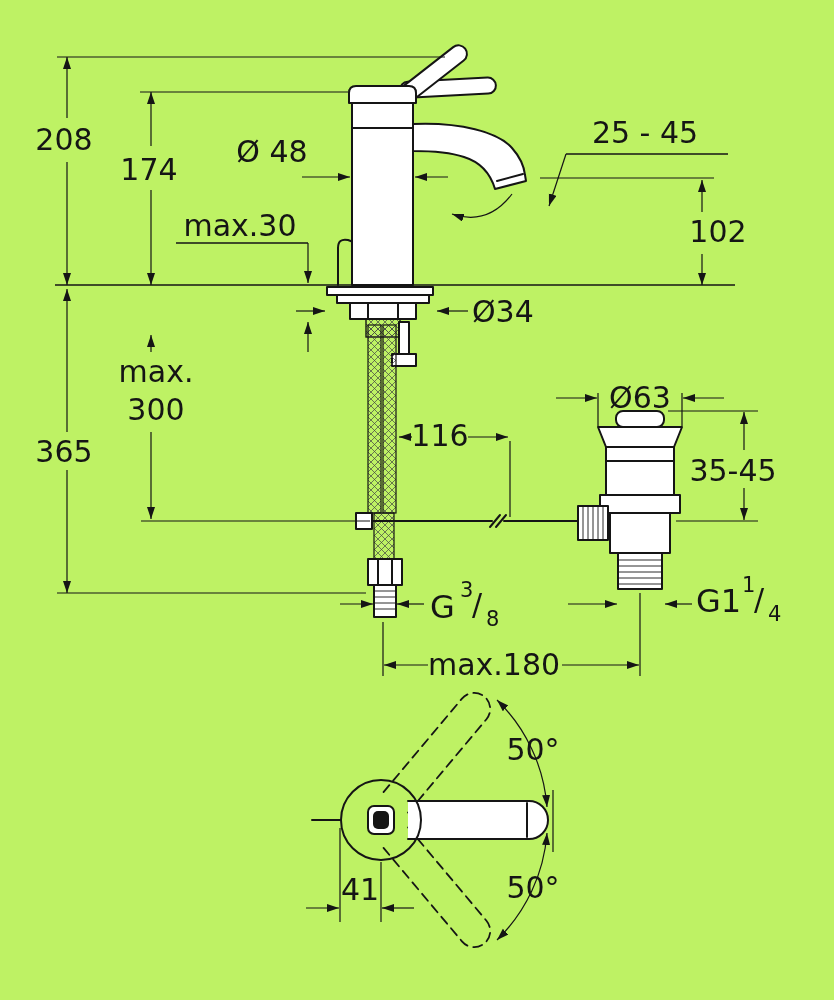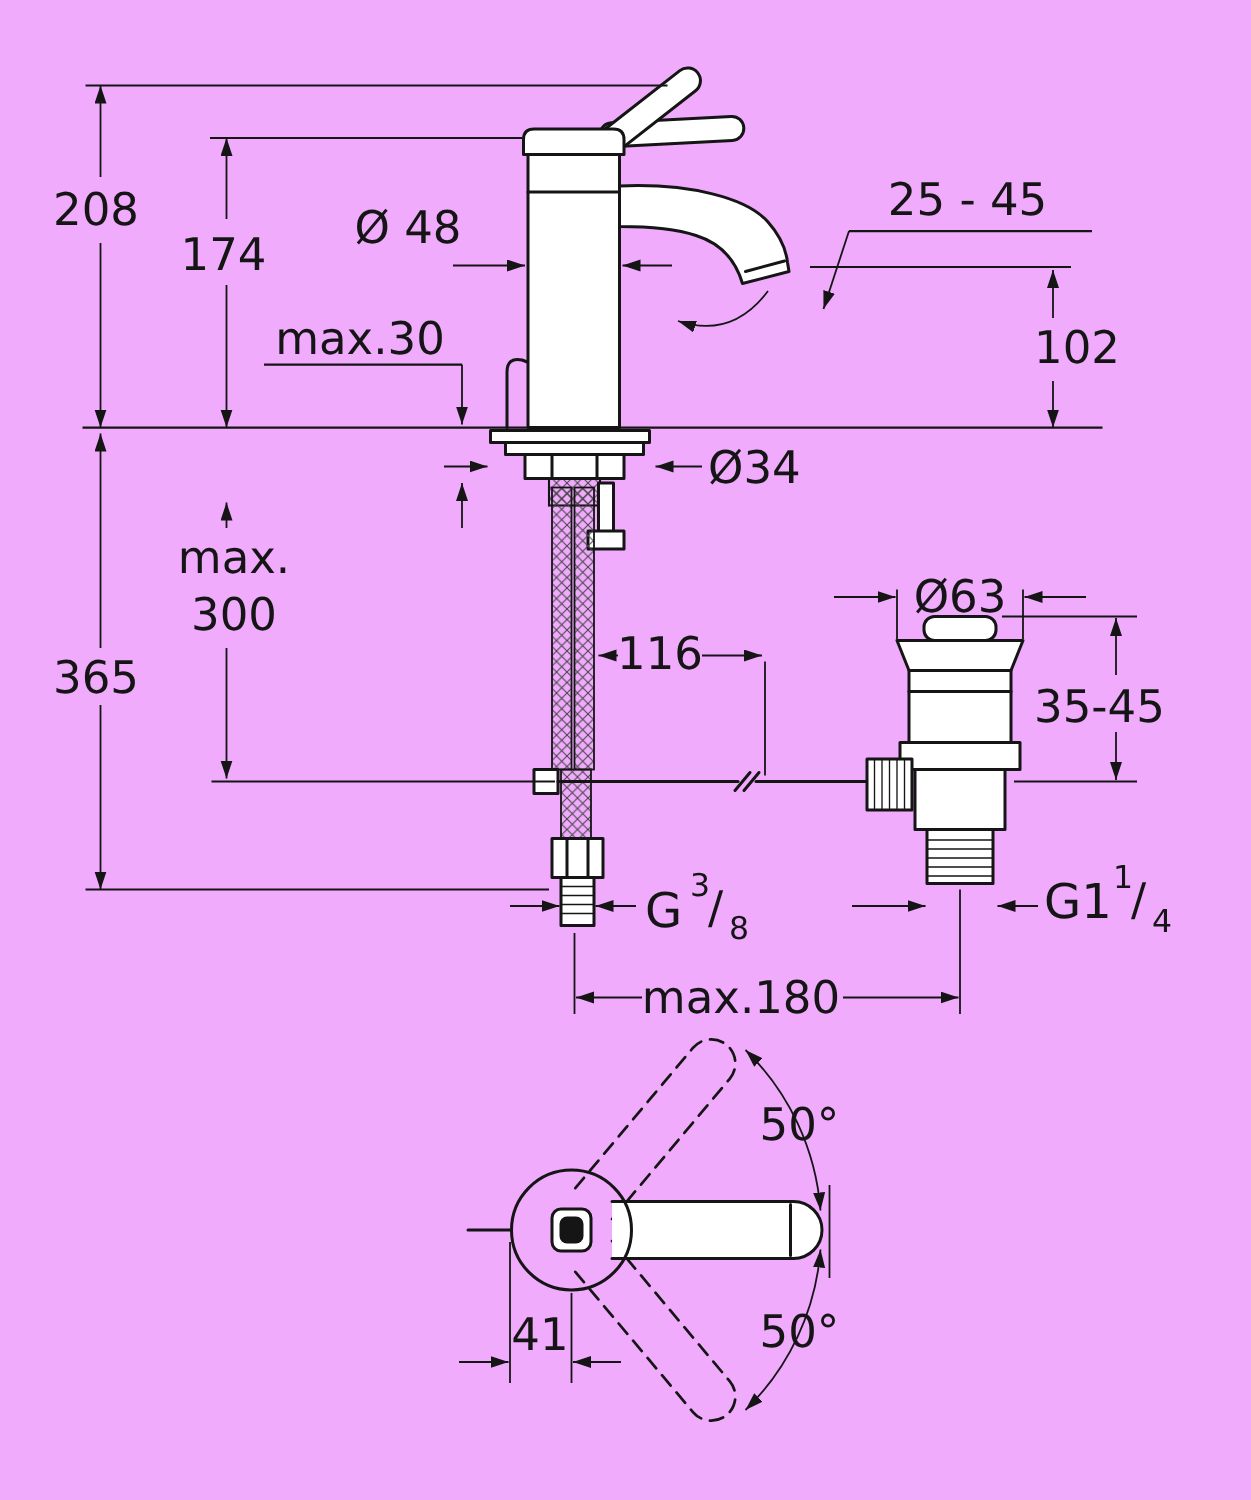--- a/index.html
+++ b/index.html
@@ -1,16 +1,16 @@
 <!DOCTYPE html>
 <html><head>
 <meta charset="utf-8">
 <style>
   html,body{margin:0;padding:0;background:#ffffff;}
-  .stage{width:834px;height:1000px;background:#f0abfc;position:relative;overflow:hidden;}
+  .stage{width:834px;height:1000px;background:#bef264;position:relative;overflow:hidden;}
   svg text{font-family:"DejaVu Sans",sans-serif;font-size:30px;fill:#151515;}
   svg text.t21{font-size:21px;}
   svg text.t32{font-size:32px;}
   svg text.mid{text-anchor:middle;}
   .part{stroke:#151515;stroke-width:2;fill:none;stroke-linecap:round;stroke-linejoin:round;}
   .pf{fill:#ffffff;}
   .dim{stroke:#151515;stroke-width:1.2;fill:none;}
   .dim2{stroke:#151515;stroke-width:1.5;fill:none;}
   .thin{stroke-width:0.9;}
   .dash{stroke-dasharray:9 6;stroke-width:1.8;}

